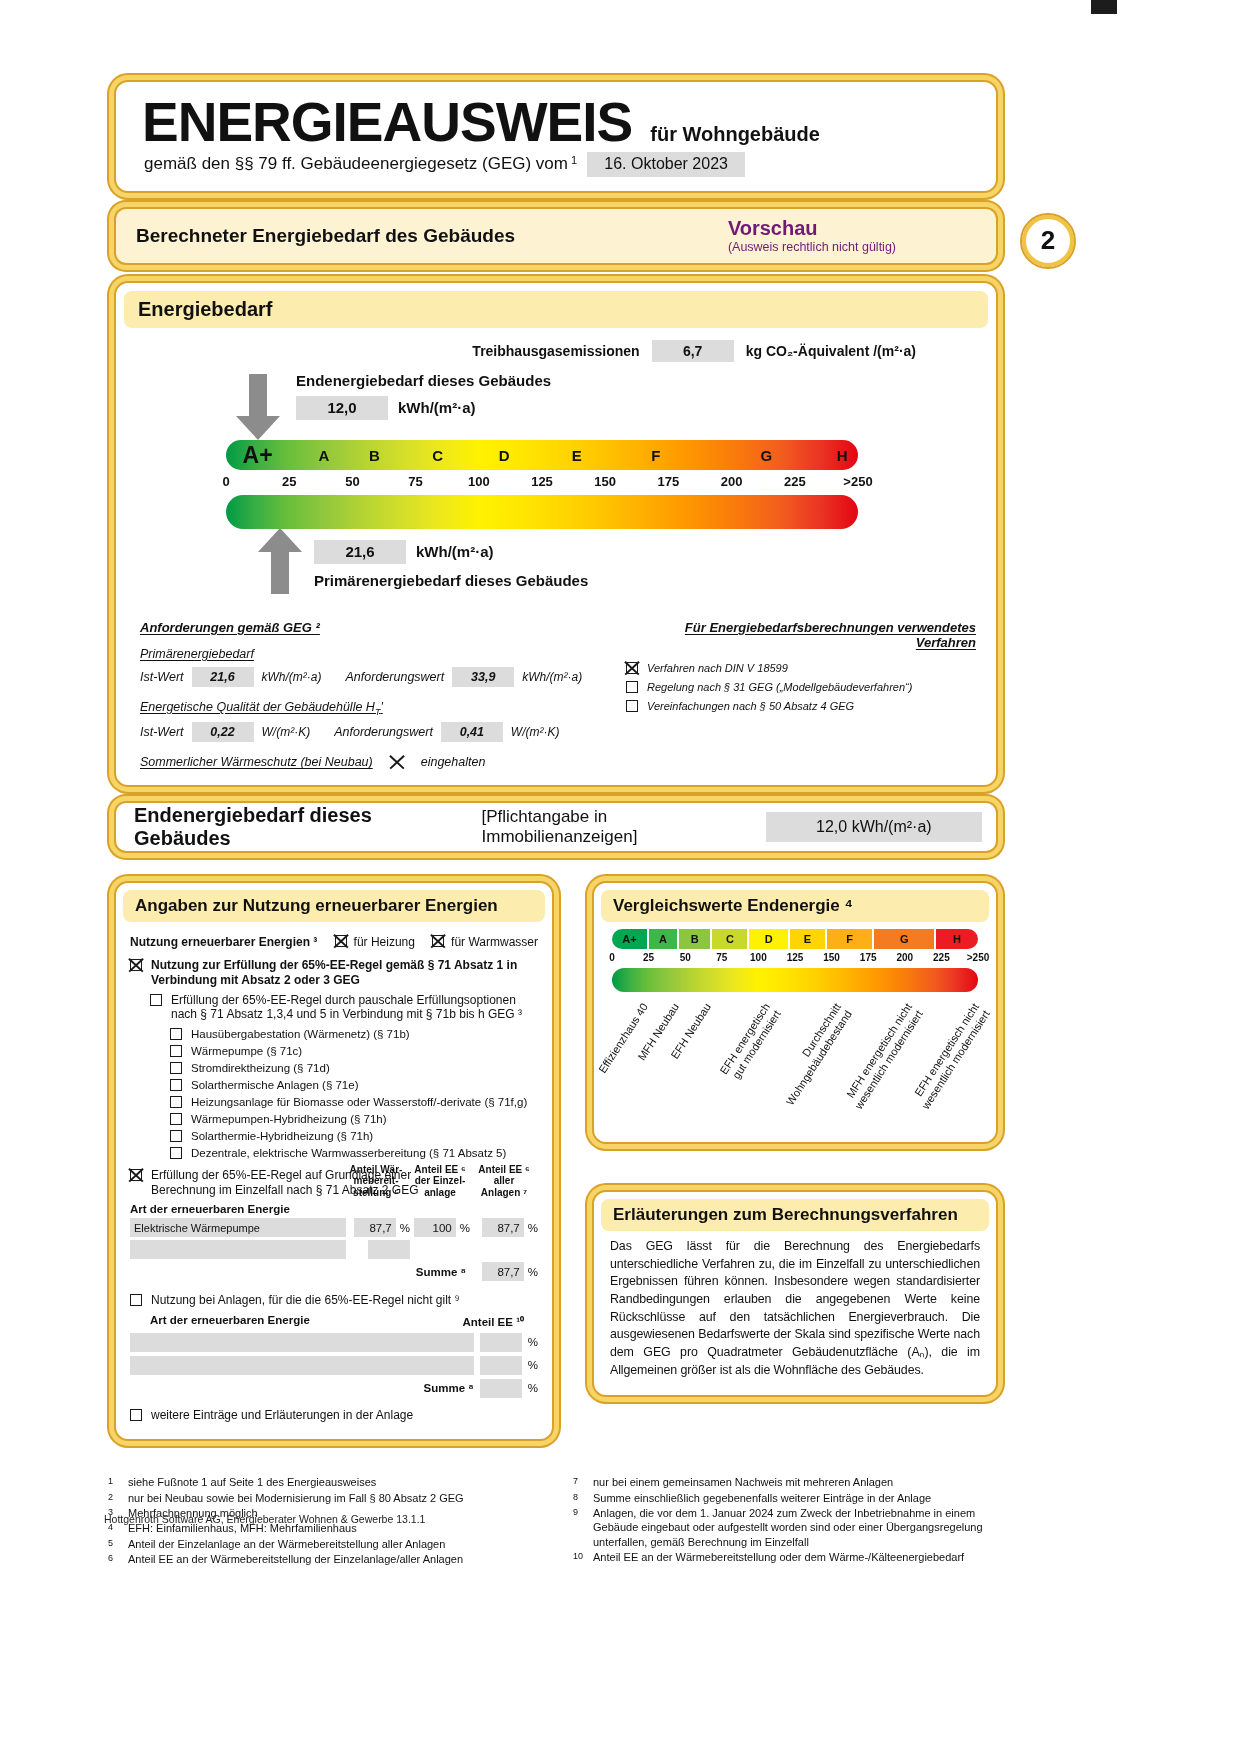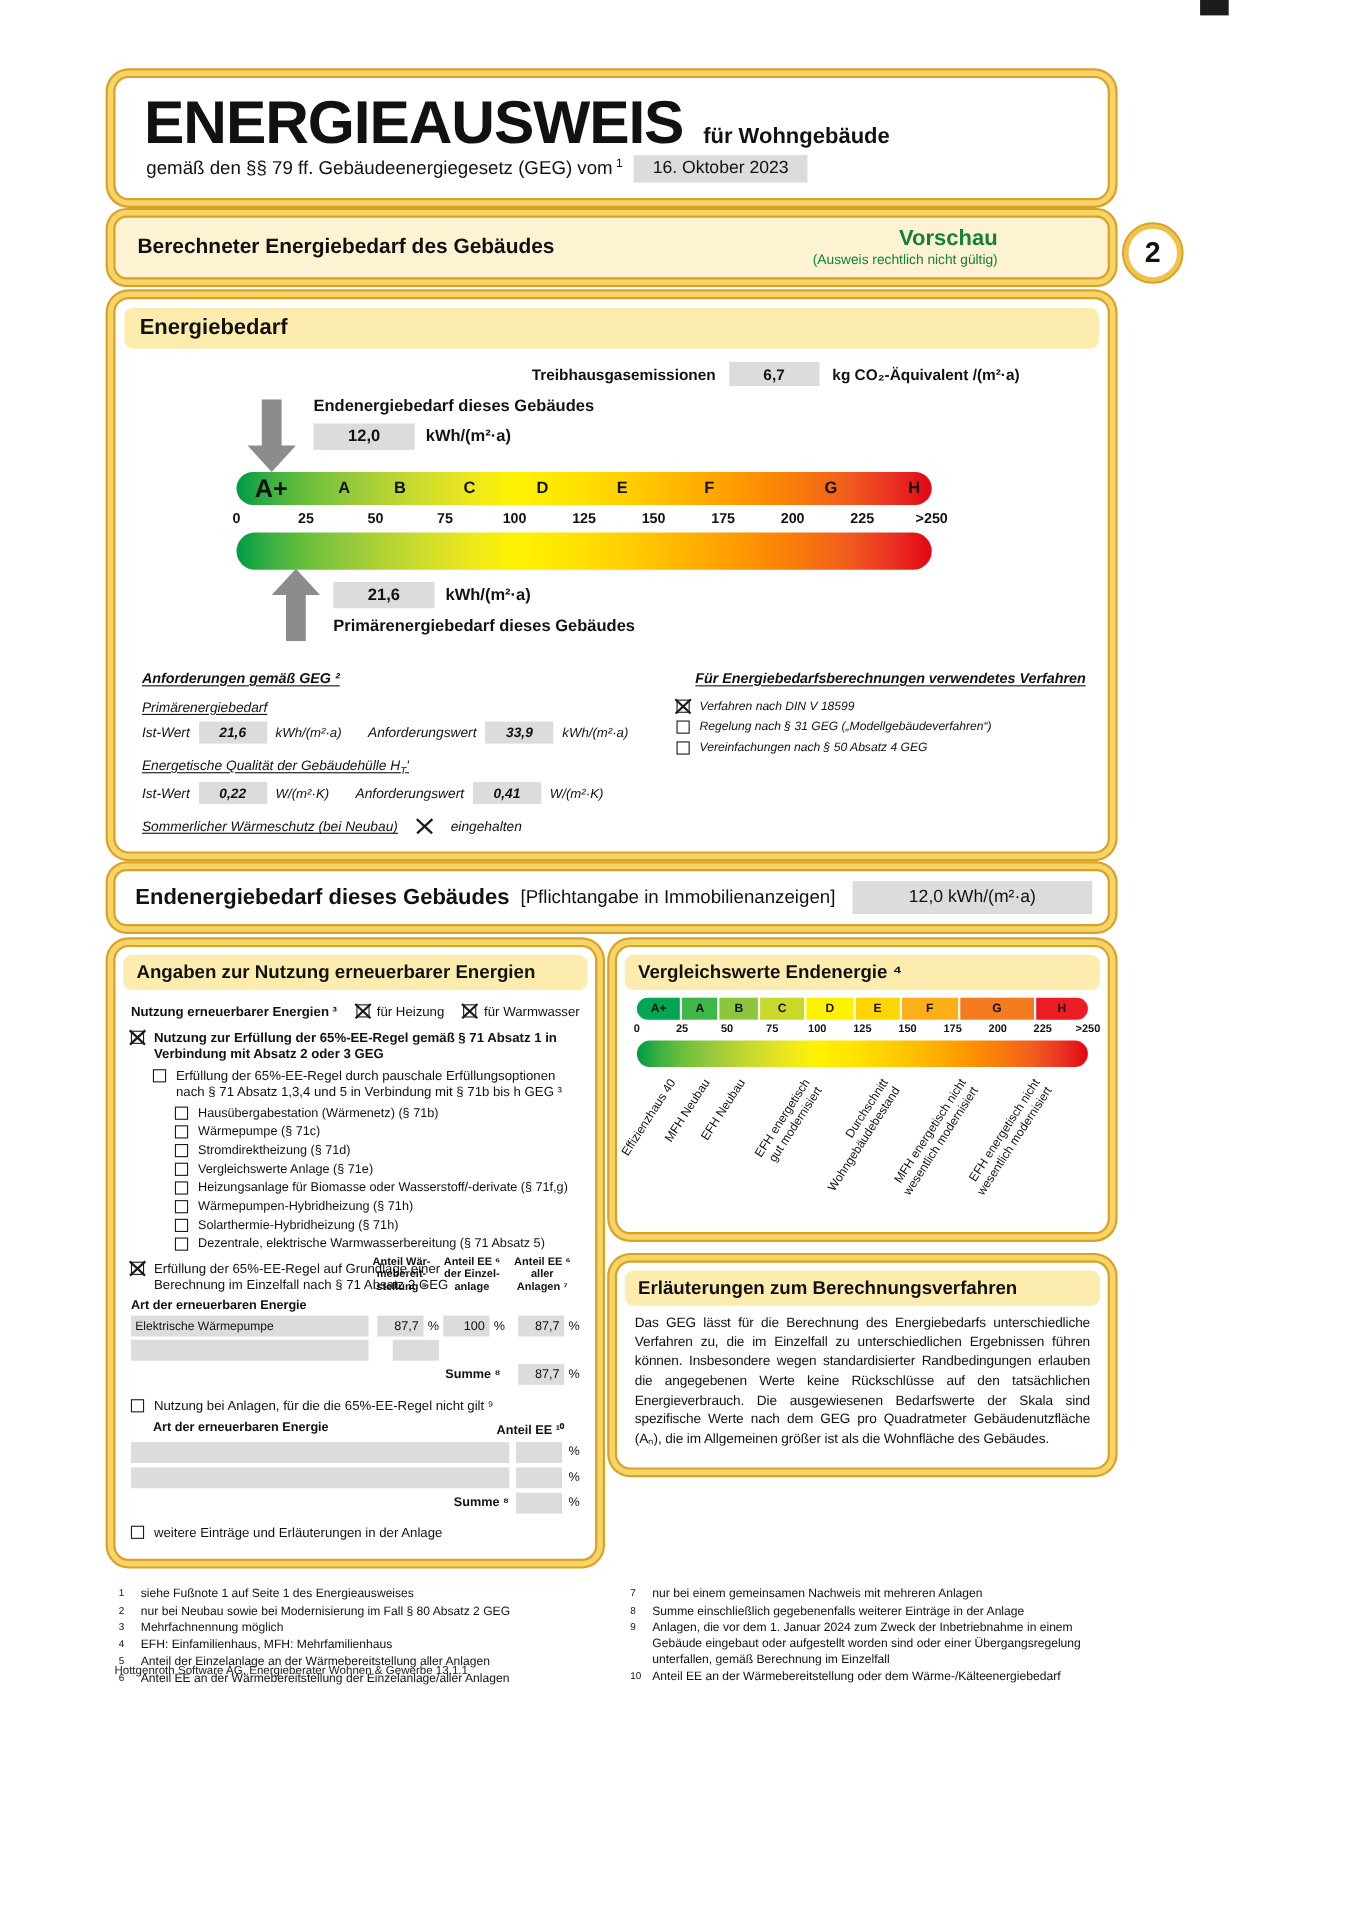--- a/index.html
+++ b/index.html
@@ -13,21 +13,21 @@
     overflow:hidden;
   }
   .content { position:absolute; left:100px; top:66px; width:912px; }
 
   
   .panel {
     background:#fff;
     border:2px solid #d9a127;
     border-radius:14px;
     box-shadow:0 0 0 5px #f7d466, 0 0 0 7px #d9a127;
-    margin:3px;
+    margin:14px;
   }
   .strip {
     background:#fcecae;
     border-radius:8px;
     margin:8px;
     padding:7px 14px;
     font-weight:bold;
     font-size:20px;
   }
   .strip.sm { font-size:17px; padding:6px 12px; margin:7px; }
@@ -56,21 +56,21 @@
   .title-row { display:flex; align-items:baseline; }
   .big-title { font-size:55px; font-weight:800; letter-spacing:-1px; line-height:1.05; }
   .subtitle { font-size:20px; font-weight:bold; margin-left:18px; }
   .law-row { display:flex; align-items:center; font-size:17px; margin-left:2px; }
   .law-sup { font-size:11px; margin:0 10px 8px 3px; }
 
   
   .banner-wrap { position:relative; margin-top:14px; }
   .banner { background:#fdf3d3; display:flex; align-items:center; padding:0 20px; height:58px; border-radius:12px; }
   .banner-title { font-weight:bold; font-size:19px; }
-  .preview { margin-left:auto; margin-right:80px; text-align:right; color:#15803d; }
+  .preview { margin-left:auto; margin-right:80px; text-align:left; color:#701a75; }
   .preview-title { font-weight:bold; font-size:20px; }
   .preview-note { font-size:12.5px; }
   .page-circle {
     position:absolute; left:922px; top:8px; width:52px; height:52px; border-radius:50%;
     background:#fff; border:4px solid #f0c345; outline:2px solid #d9a127;
     display:flex; align-items:center; justify-content:center; font-size:26px; font-weight:bold;
   }
 
   
   .demand-panel { margin-top:16px; padding-bottom:12px; }
@@ -339,21 +339,21 @@
         <div class="cbrow lvl2">
           <span class="cb"></span>
           <span>Wärmepumpe (§ 71c)</span>
         </div>
         <div class="cbrow lvl2">
           <span class="cb"></span>
           <span>Stromdirektheizung (§ 71d)</span>
         </div>
         <div class="cbrow lvl2">
           <span class="cb"></span>
-          <span>Vergleichswerte Anlage (§ 71e)</span>
+          <span>Solarthermische Anlagen (§ 71e)</span>
         </div>
         <div class="cbrow lvl2">
           <span class="cb"></span>
           <span>Heizungsanlage für Biomasse oder Wasserstoff/-derivate (§ 71f,g)</span>
         </div>
         <div class="cbrow lvl2">
           <span class="cb"></span>
           <span>Wärmepumpen-Hybridheizung (§ 71h)</span>
         </div>
         <div class="cbrow lvl2">

